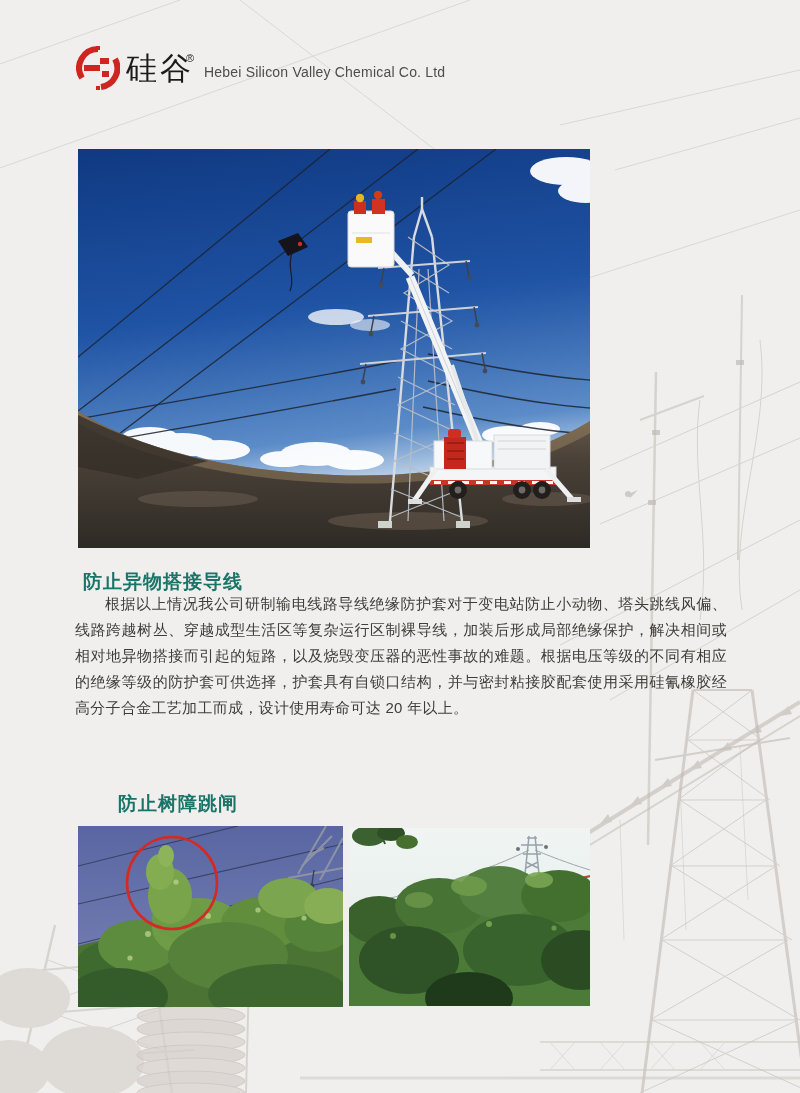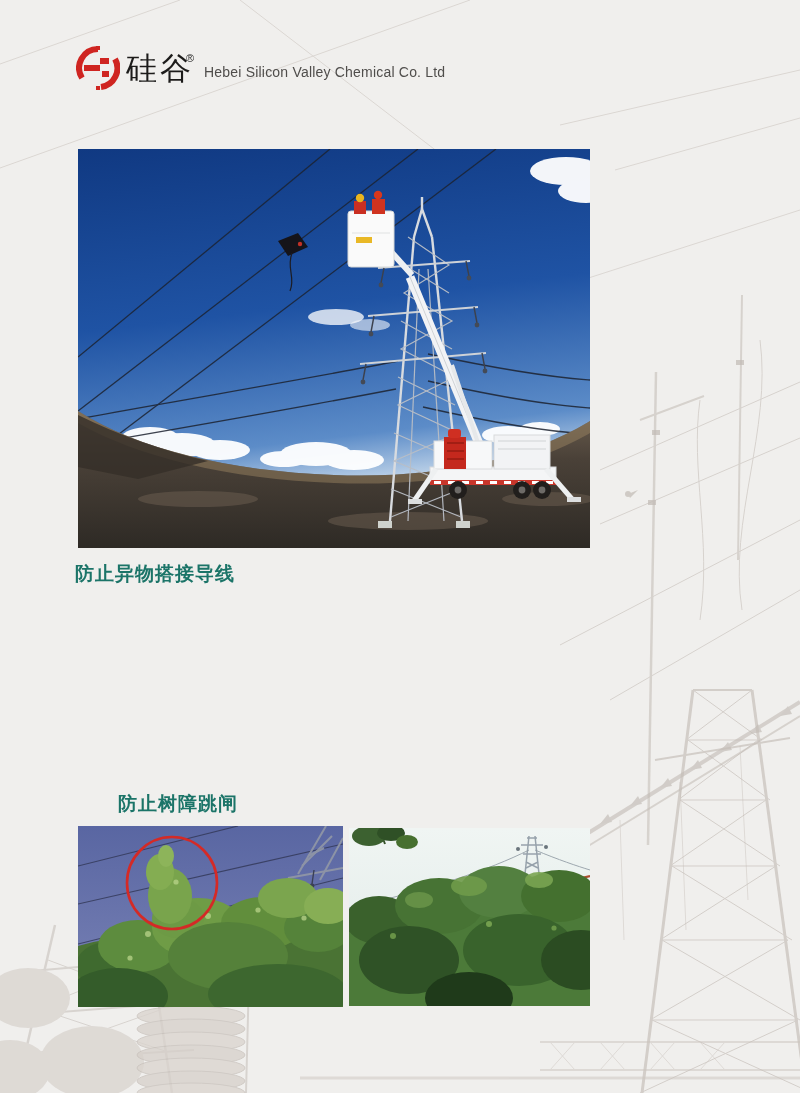--- a/index.html
+++ b/index.html
@@ -308,21 +308,22 @@
         <circle cx="464" cy="341" r="9" fill="#211e1c"></circle>
           <circle cx="464" cy="341" r="3.4" fill="#6d6a67"></circle>
         <path d="M358,320 L336,352" stroke="#eef0f1" stroke-width="5"></path>
         <path d="M468,320 L494,350" stroke="#eef0f1" stroke-width="5"></path>
         <rect x="330" y="350" width="14" height="5" fill="#dcdedf"></rect>
         <rect x="489" y="348" width="14" height="5" fill="#dcdedf"></rect>
       </g>
     </svg>
   </figure>
 
-  <h2 class="sec-heading h-foreign" style="margin:0;">防止异物搭接导线</h2>
+  <h2 class="sec-heading h-foreign" style="margin:8px;">防止异物搭接导线</h2>
+  <p class="body-para p1">根据以上情况我公司研制输电线路导线绝缘防护套对于变电站防止小动物、塔头跳线风偏、线路跨越树丛、穿越成型生活区等复杂运行区制裸导线，加装后形成局部绝缘保护，解决相间或相对地异物搭接而引起的短路，以及烧毁变压器的恶性事故的难题。根据电压等级的不同有相应的绝缘等级的防护套可供选择，护套具有自锁口结构，并与密封粘接胶配套使用采用硅氰橡胶经高分子合金工艺加工而成，设计使用寿命可达 20 年以上。</p>
 
   <h2 class="sec-heading h-tree" style="margin:0;">防止树障跳闸</h2>
 
   <figure class="photo photo-left" style="margin:0;">
     <svg viewBox="0 0 265 181" width="265" height="181">
       <defs>
         <linearGradient id="sky2" x1="0" y1="0" x2="0" y2="1">
           <stop offset="0" stop-color="#5966a2"></stop>
           <stop offset="1" stop-color="#7a83b6"></stop>
         </linearGradient>

